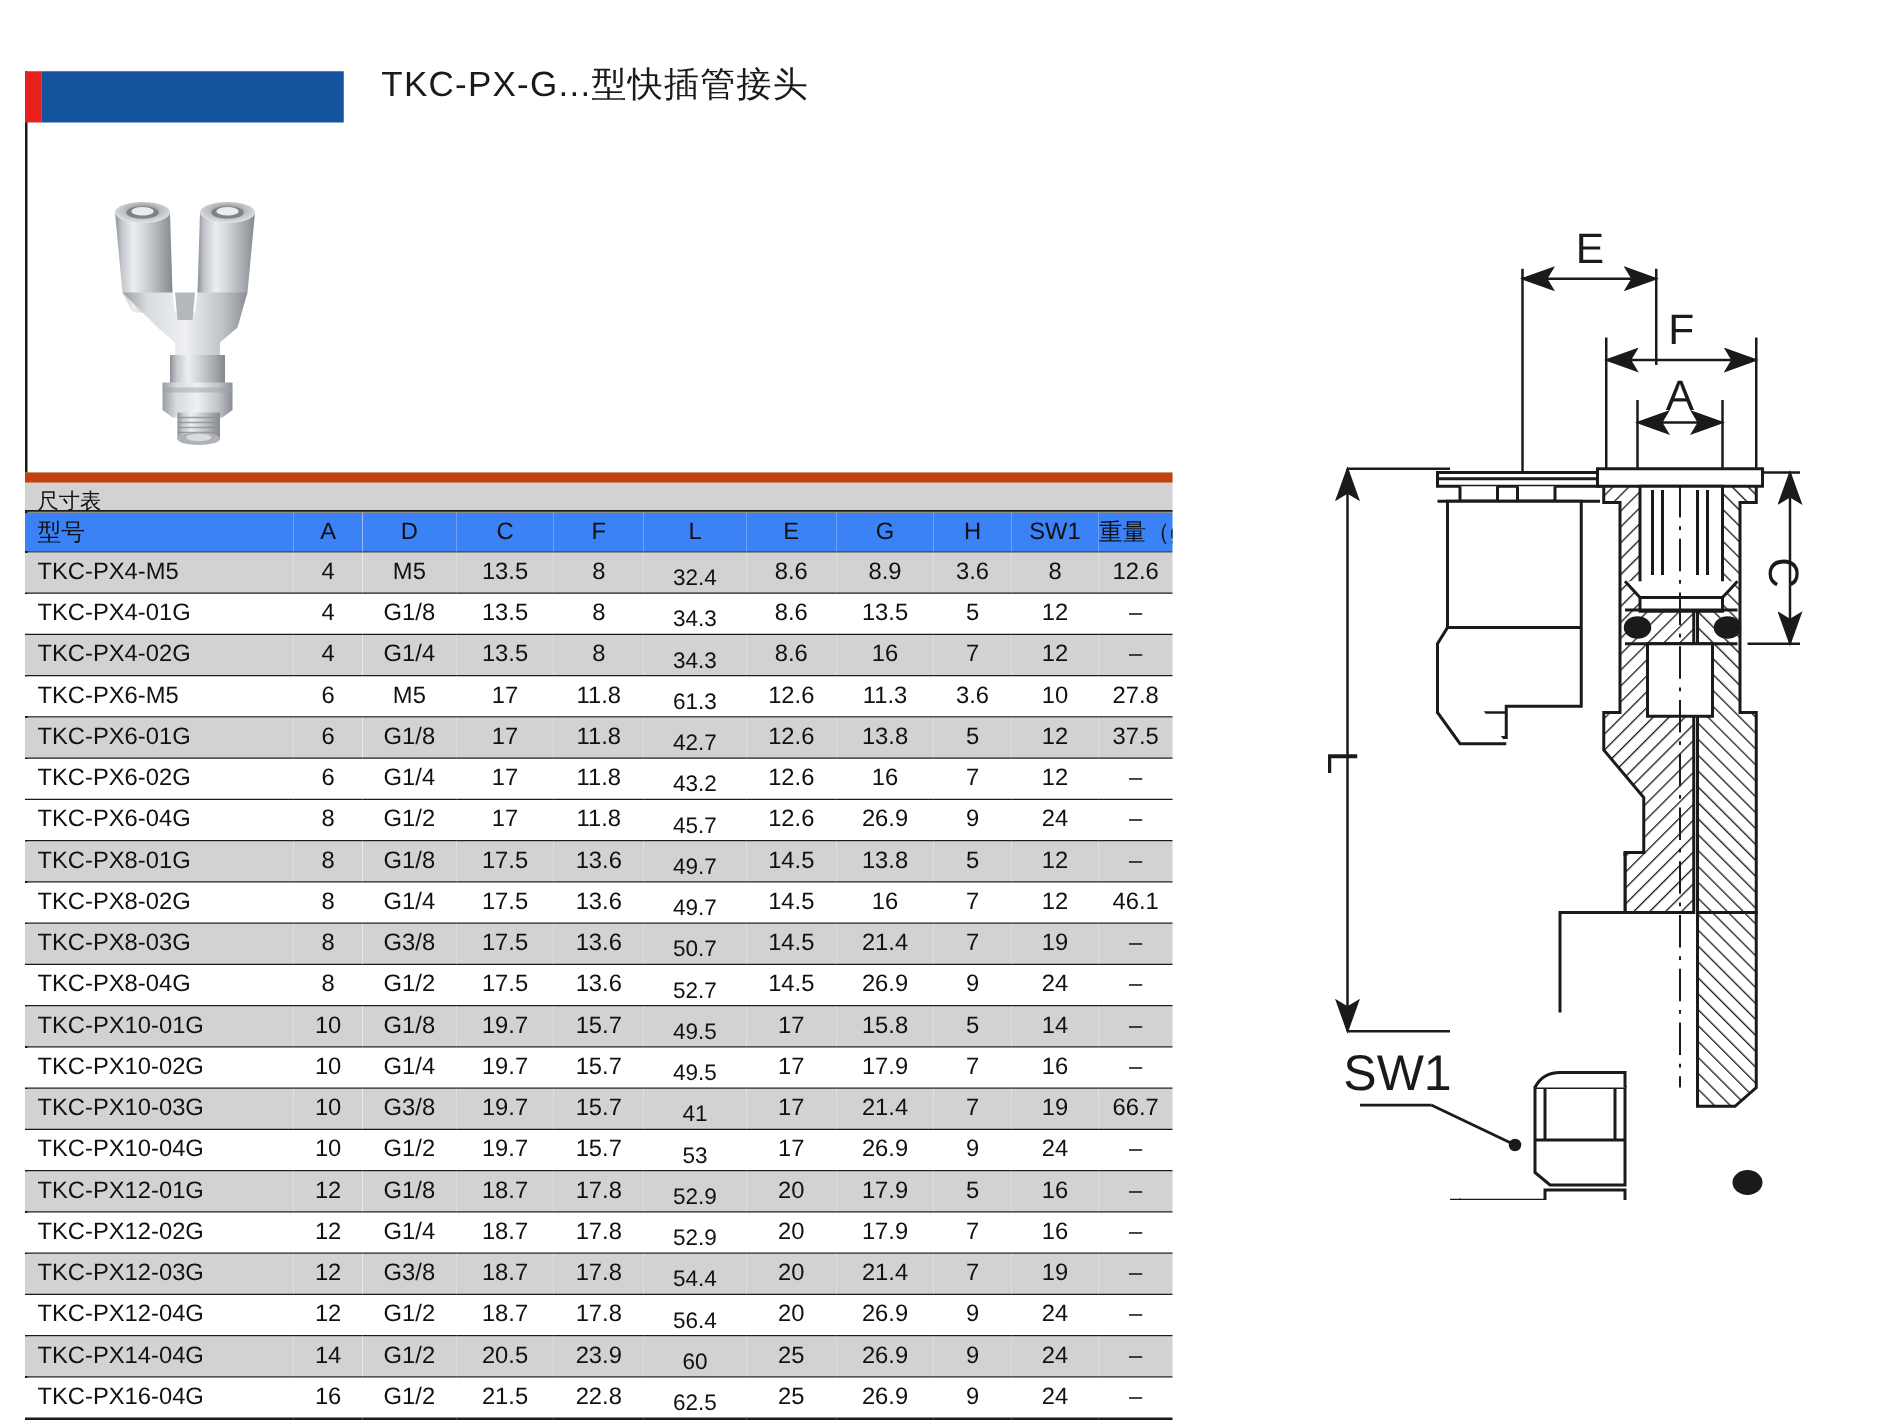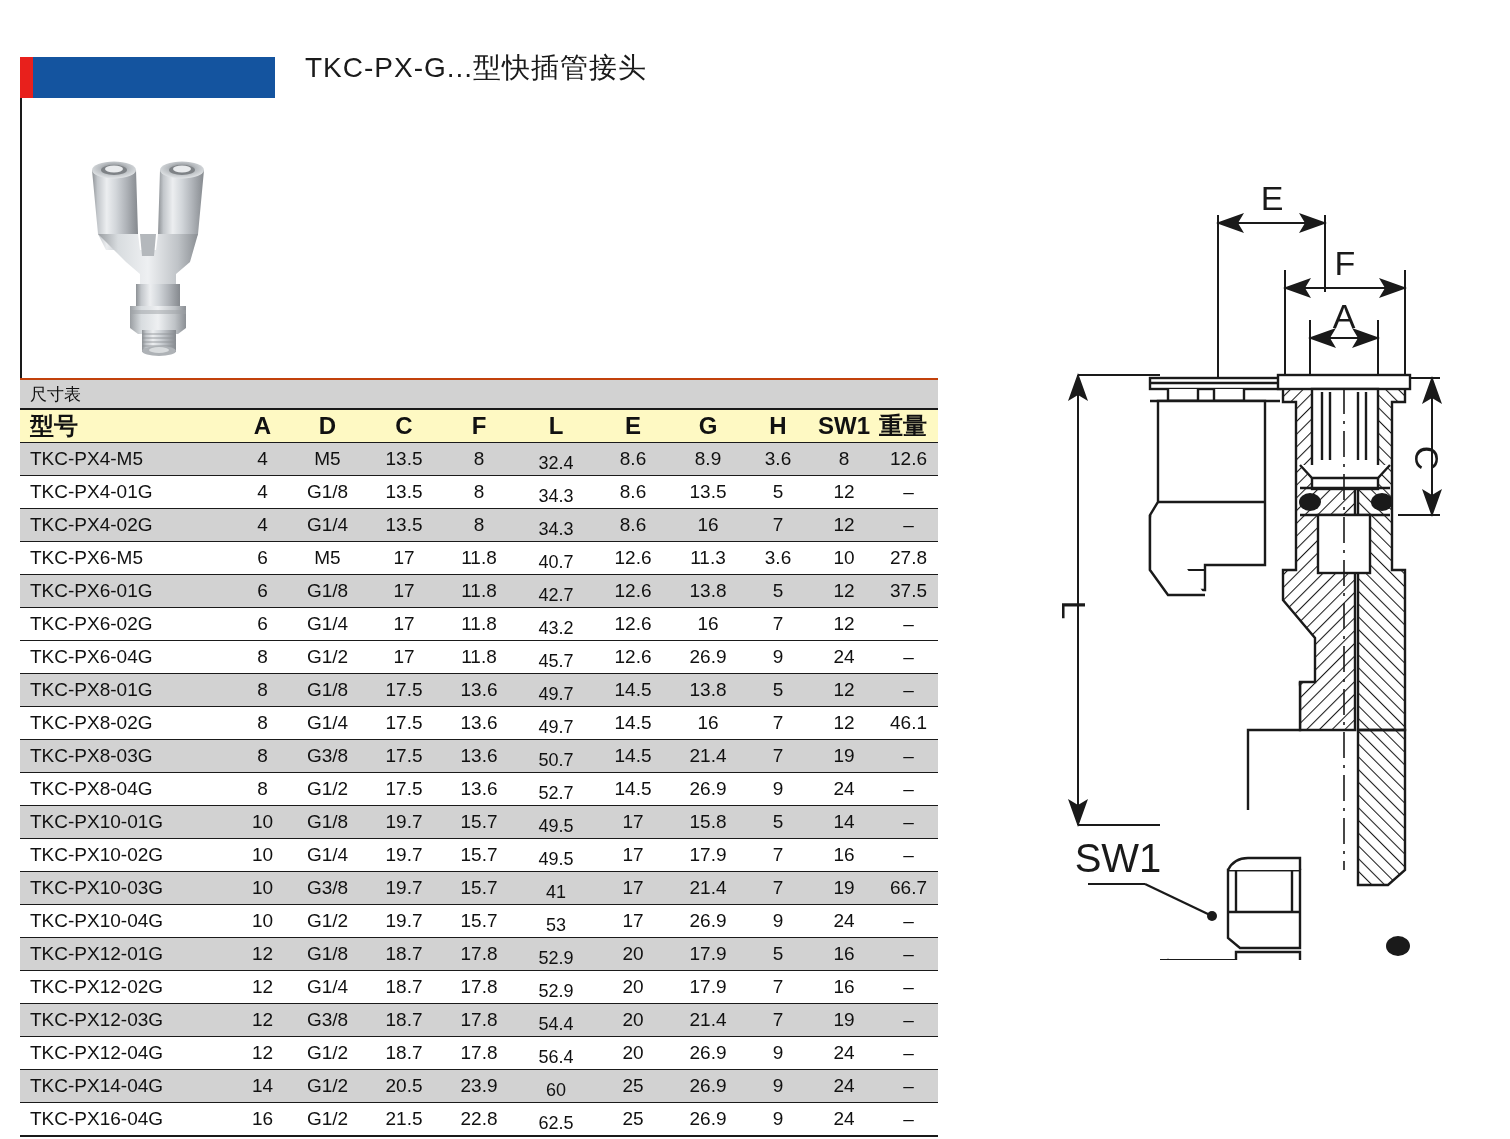--- a/index.html
+++ b/index.html
@@ -15,28 +15,28 @@
   #title-red{position:absolute;left:0;top:0;width:13px;height:41px;background:#e8201c;}
   #title-blue{position:absolute;left:13px;top:0;width:242px;height:41px;background:#14549f;}
   #title-text{position:absolute;left:305px;top:47px;height:41px;line-height:41px;
               font-size:28px;letter-spacing:1px;color:#1a1a1a;white-space:nowrap;}
 
   
   #product-photo{position:absolute;left:78px;top:138px;width:166px;height:222px;}
 
   
   #dim-table-wrap{position:absolute;left:20px;top:378px;width:918px;}
-  #cap-row{height:31px;background:#d2d2d2;border-top:2px solid #c2410c;
+  #cap-row{height:31px;background:#d2d2d2;border-top:8px solid #c2410c;
            border-bottom:1.5px solid #1a1a1a;box-sizing:border-box;}
   #cap-row span{display:block;padding-left:10px;line-height:30px;font-size:17px;}
   table.dim{border-collapse:collapse;width:918px;table-layout:fixed;font-size:19px;}
   table.dim th,table.dim td{padding:0;text-align:center;height:31px;
         border-top:1.5px solid #1a1a1a;border-bottom:1.5px solid #1a1a1a;
         font-weight:normal;overflow:hidden;white-space:nowrap;}
-  table.dim th{background:#fef9c3;font-size:24px;font-weight:bold;}
+  table.dim th{background:#3b82f6;font-size:19px;}
   table.dim tr.odd td{background:#d2d2d2;}
   table.dim tr.even td{background:#ffffff;}
   table.dim .c-model{text-align:left;padding-left:10px;width:205px;}
   table.dim .c-a{width:55px;} table.dim .c-d{width:75px;}
   table.dim .c-c{width:78px;} table.dim .c-f{width:72px;}
   table.dim .c-l{width:82px;} table.dim .c-e{width:72px;}
   table.dim .c-g{width:78px;} table.dim .c-h{width:62px;}
   table.dim .c-sw{width:70px;} table.dim .c-w{width:auto;}
   table.dim td.c-l{vertical-align:bottom;padding-bottom:1px;font-size:18px;}
   table.dim tbody tr:last-child td{border-bottom:2px solid #1a1a1a;}
@@ -171,21 +171,21 @@
           <td class="c-h">7</td>
           <td class="c-sw">12</td>
           <td class="c-w">–</td>
         </tr>
         <tr class="even">
           <td class="c-model">TKC-PX6-M5</td>
           <td class="c-a">6</td>
           <td class="c-d">M5</td>
           <td class="c-c">17</td>
           <td class="c-f">11.8</td>
-          <td class="c-l">40.7</td>
+          <td class="c-l">61.3</td>
           <td class="c-e">12.6</td>
           <td class="c-g">11.3</td>
           <td class="c-h">3.6</td>
           <td class="c-sw">10</td>
           <td class="c-w">27.8</td>
         </tr>
         <tr class="odd">
           <td class="c-model">TKC-PX6-01G</td>
           <td class="c-a">6</td>
           <td class="c-d">G1/8</td>

